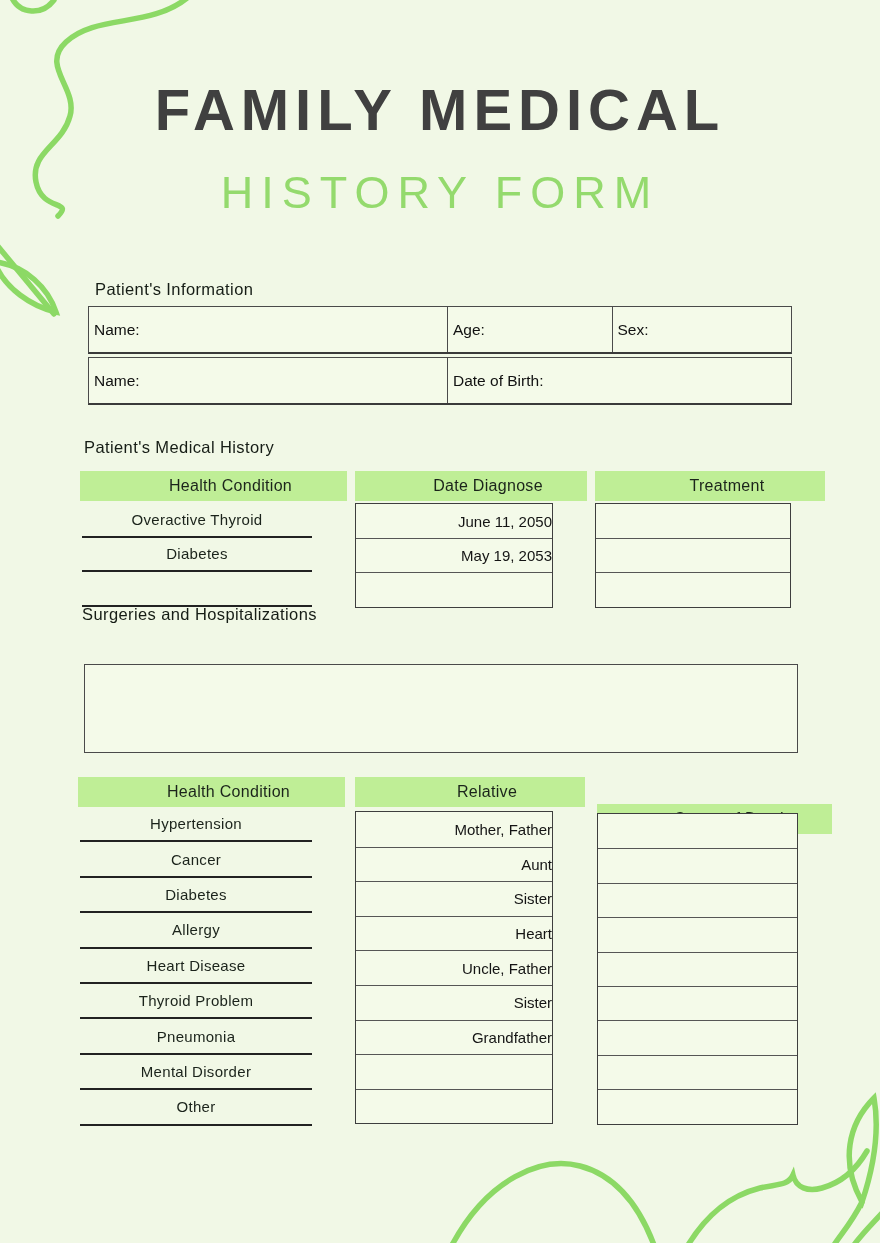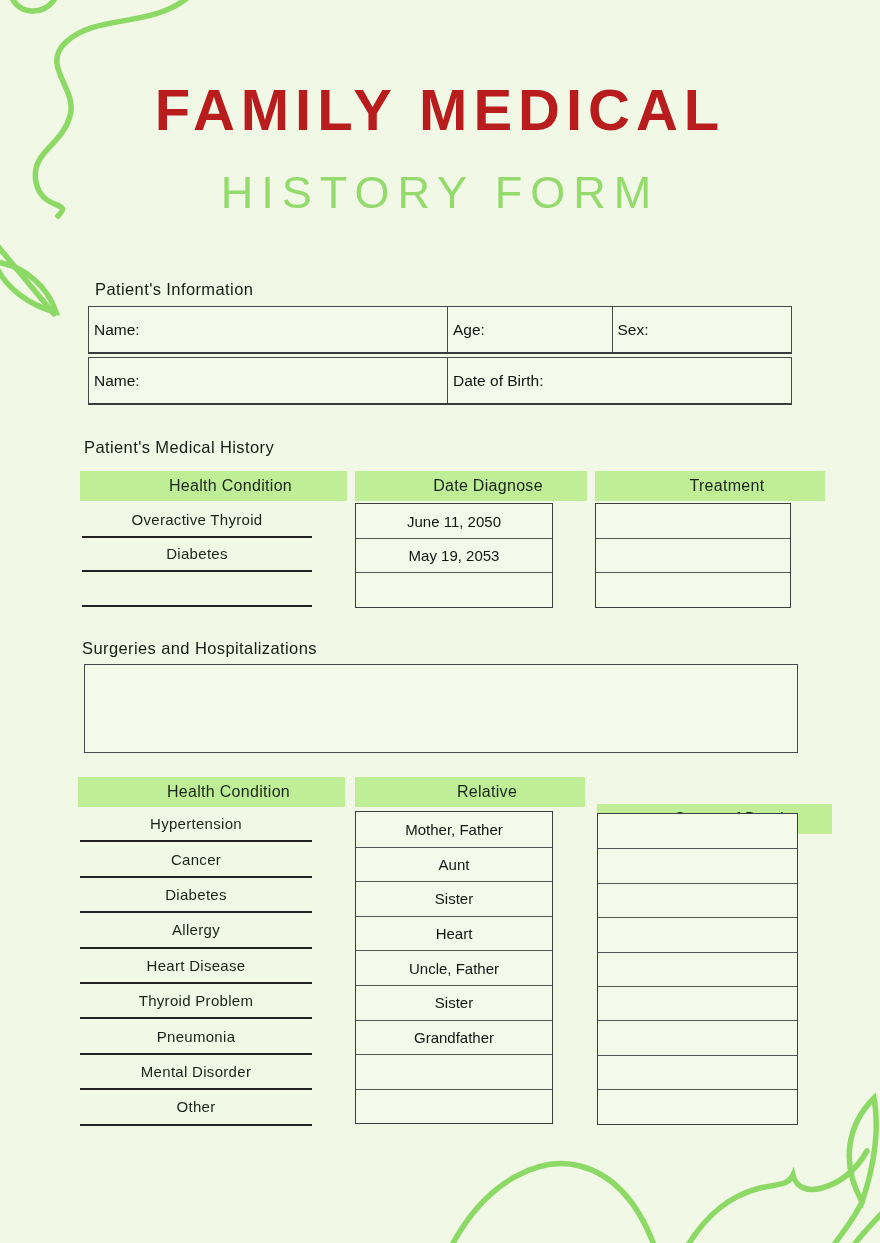--- a/index.html
+++ b/index.html
@@ -10,33 +10,33 @@
     overflow:hidden;
     font-family:"Liberation Sans", sans-serif;
     color:#1c241c;
   }
   .decor{position:absolute;left:0;top:0;width:880px;height:1243px;pointer-events:none;}
   .content{position:absolute;left:0;top:0;width:880px;height:1243px;z-index:1;}
 
   .title{
     position:absolute;left:0;right:0;top:76px;
     text-align:center;font-size:58px;font-weight:bold;
-    letter-spacing:6px;color:#b91c1c;
+    letter-spacing:6px;color:#404040;
   }
   .subtitle{
     position:absolute;left:0;right:0;top:167px;
     text-align:center;font-size:45px;font-weight:normal;
     letter-spacing:8px;color:#94da6d;
   }
   .sec-heading{
     position:absolute;font-size:16.5px;color:#161d16;letter-spacing:0.4px;
   }
   #h-pinfo{left:95px;top:280px;}
   #h-pmh{left:84px;top:438px;}
-  #h-surg{left:82px;top:639px;}
+  #h-surg{left:82px;top:605px;}
 
   
   .pi-box{
     position:absolute;left:88px;width:704px;height:48px;
     border:1.2px solid #4a4a4a;border-bottom:2.5px solid #3a3a3a;
     display:flex;box-sizing:border-box;background:#f4fae9;
   }
   #pi-row1{top:306px;}
   #pi-row2{top:357px;}
   .pi-cell{
@@ -77,21 +77,21 @@
   
   .box-table{
     position:absolute;border:1.5px solid #3e3e3e;box-sizing:border-box;
     background:#f4fae9;
   }
   #mh-t2{left:355px;top:503px;width:198px;}
   #mh-t3{left:595px;top:503px;width:196px;}
   #fh-t2{left:355px;top:811px;width:198px;}
   #fh-t3{left:597px;top:813px;width:201px;}
   .b-row{
-    display:flex;align-items:center;justify-content:center;
+    display:flex;align-items:center;justify-content:flex-end;
     box-sizing:border-box;font-size:15px;color:#141414;
   }
   .b-row + .b-row{border-top:1px solid #555;}
   #mh-t2 .b-row, #mh-t3 .b-row{height:34.2px;}
   #fh-t2 .b-row{height:34.6px;}
   #fh-t3 .b-row{height:34.4px;}
 
   
   #surg-box{
     position:absolute;left:84px;top:664px;width:714px;height:89px;

